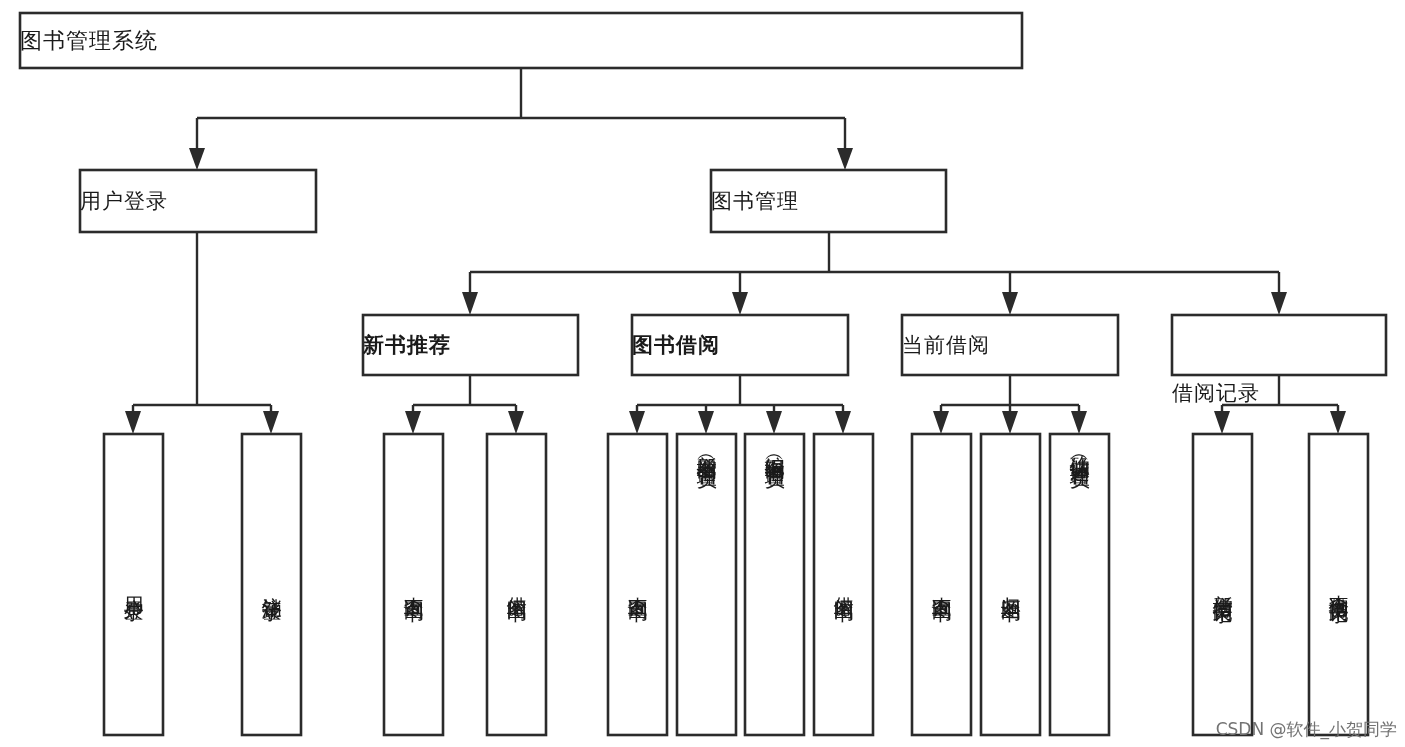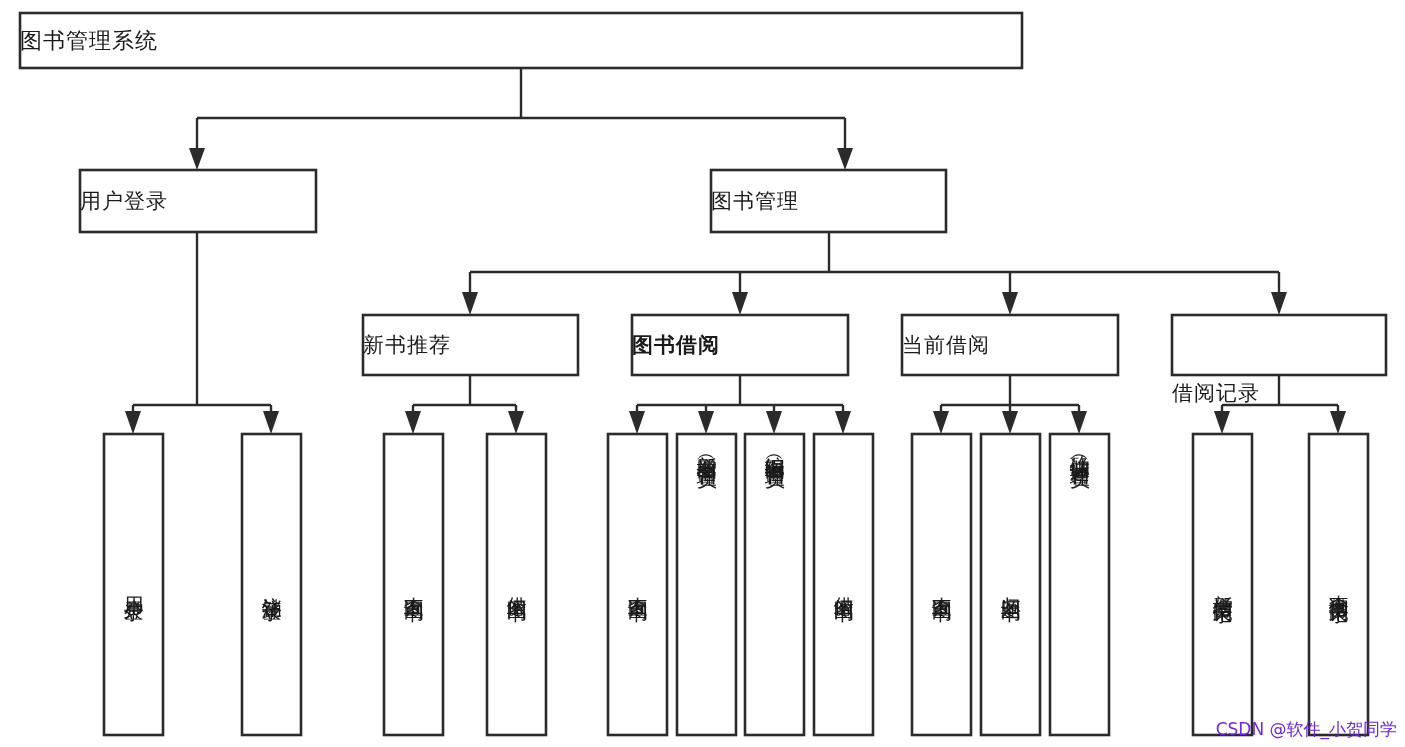--- a/index.html
+++ b/index.html
@@ -74,21 +74,21 @@
   }
   .root-label-text {
     font-size: 22px;
   }
   #watermark {
     position: absolute;
     right: 8px;
     bottom: 6px;
     font-family: "DejaVu Sans", "Liberation Sans", sans-serif;
     font-size: 17px;
-    color: #6d28d9;
+    color: #737373;
     white-space: nowrap;
     pointer-events: none;
   }
 </style>
 </head>
 <body>
 
 <div id="diagram-root">
 
   <svg class="diagram" viewBox="0 0 1405 747" xmlns="http://www.w3.org/2000/svg">
@@ -200,21 +200,21 @@
     <span class="hlabel-text root-label-text">图书管理系统</span>
   </div>
 
   <div class="hlabel-wrap" style="left:80px; top:170px; width:236px; height:62px;">
     <span class="hlabel-text">用户登录</span>
   </div>
   <div class="hlabel-wrap" style="left:711px; top:170px; width:235px; height:62px;">
     <span class="hlabel-text">图书管理</span>
   </div>
 
-  <div class="hlabel-wrap" style="left:363px; top:315px; width:215px; height:60px;">
+  <div class="hlabel-wrap" style="left:363px; top:315px; width:215px; height:60px;font-weight:bold;">
     <span class="hlabel-text">新书推荐</span>
   </div>
   <div class="hlabel-wrap" style="left:632px; top:315px; width:216px; height:60px;font-weight:bold;">
     <span class="hlabel-text">图书借阅</span>
   </div>
   <div class="hlabel-wrap" style="left:902px; top:315px; width:216px; height:60px;border-radius:13px;">
     <span class="hlabel-text">当前借阅</span>
   </div>
   <div class="hlabel-wrap" style="left:1172px; top:315px; width:214px; height:60px;margin-top:48px;">
     <span class="hlabel-text">借阅记录</span>

